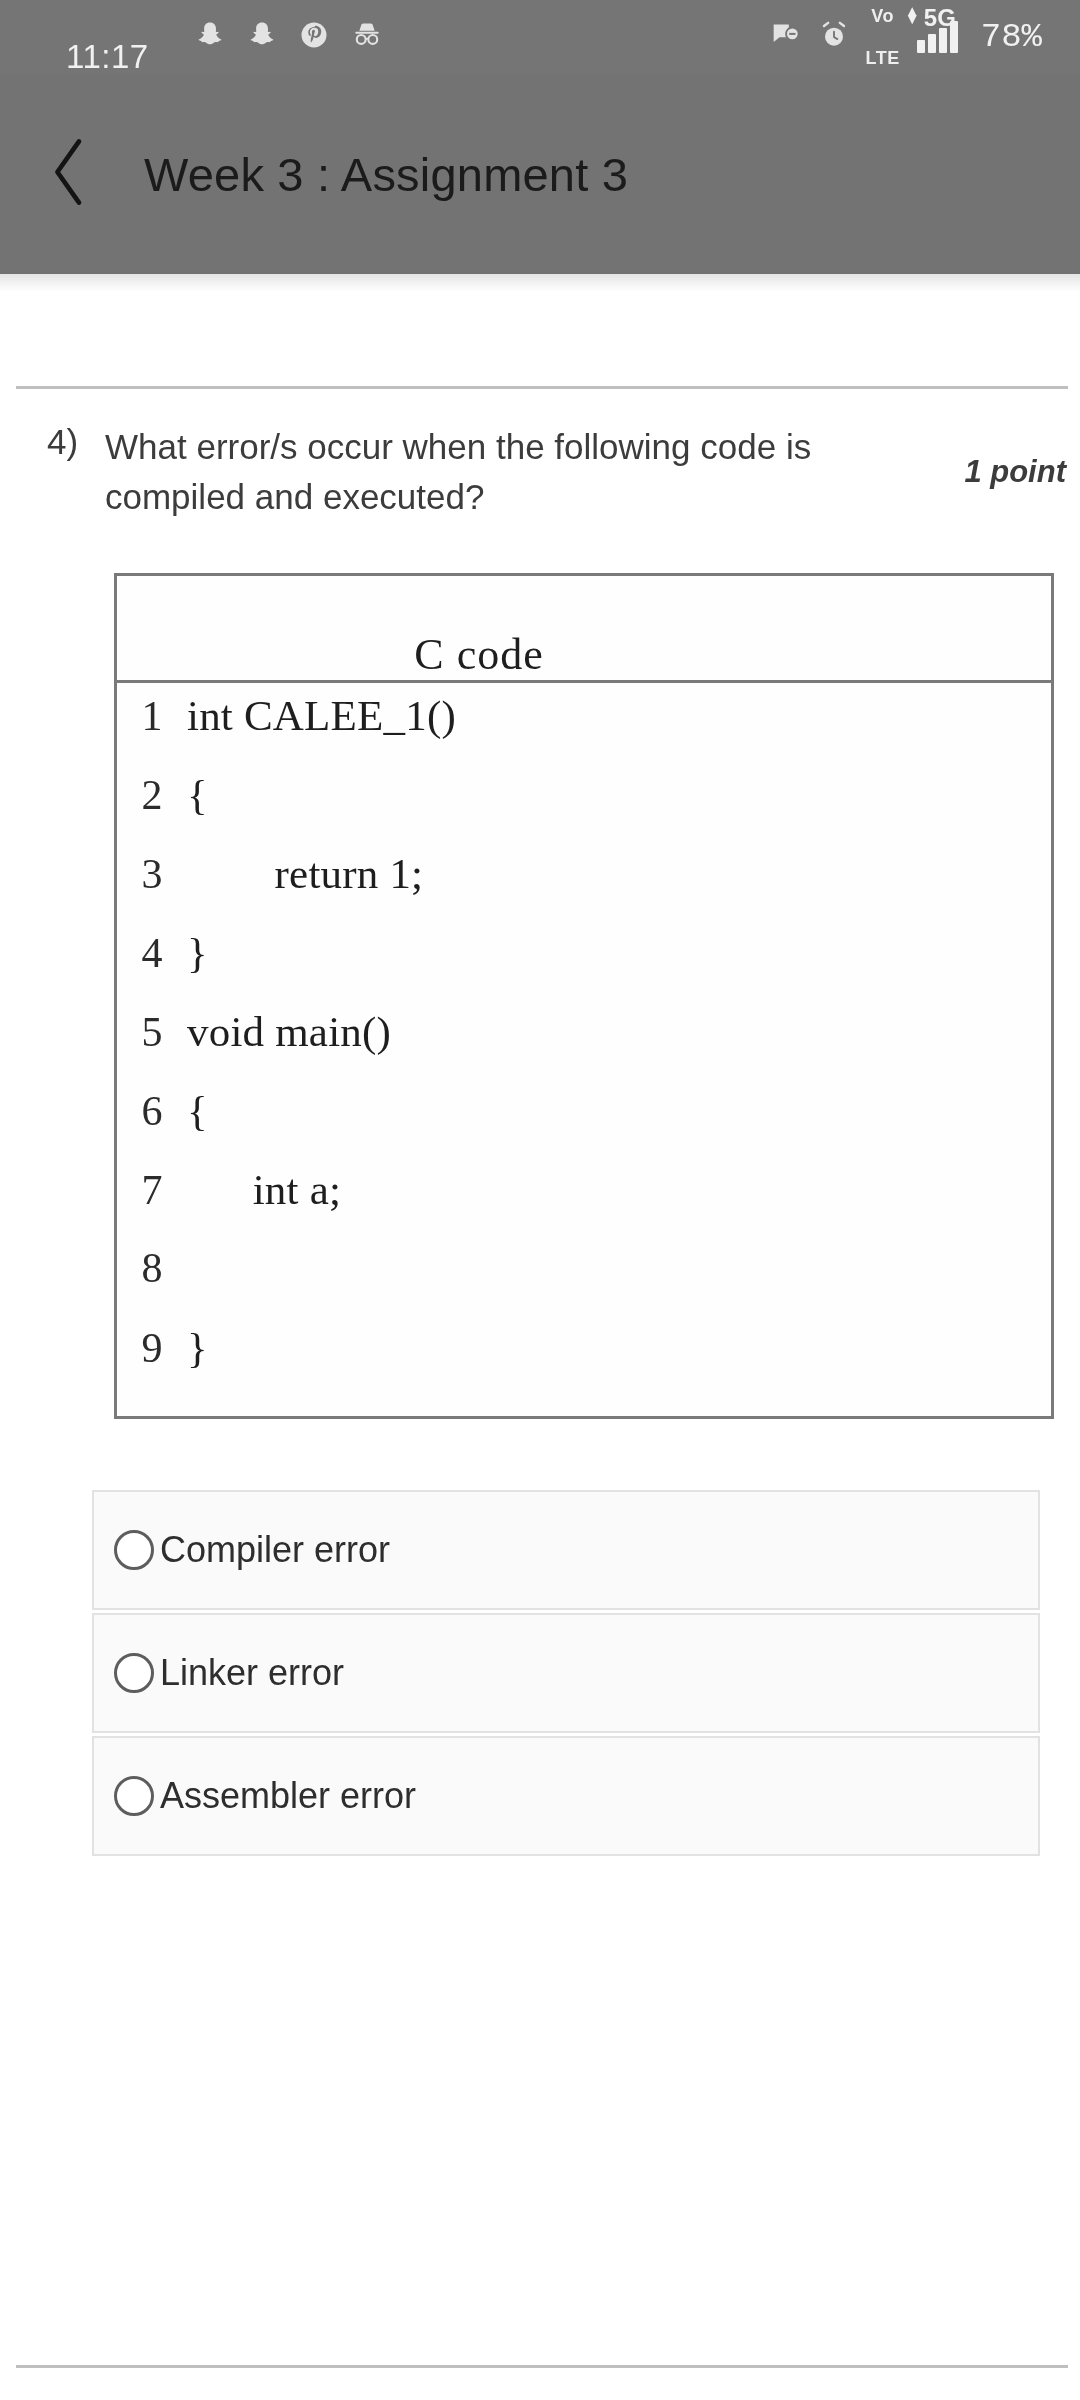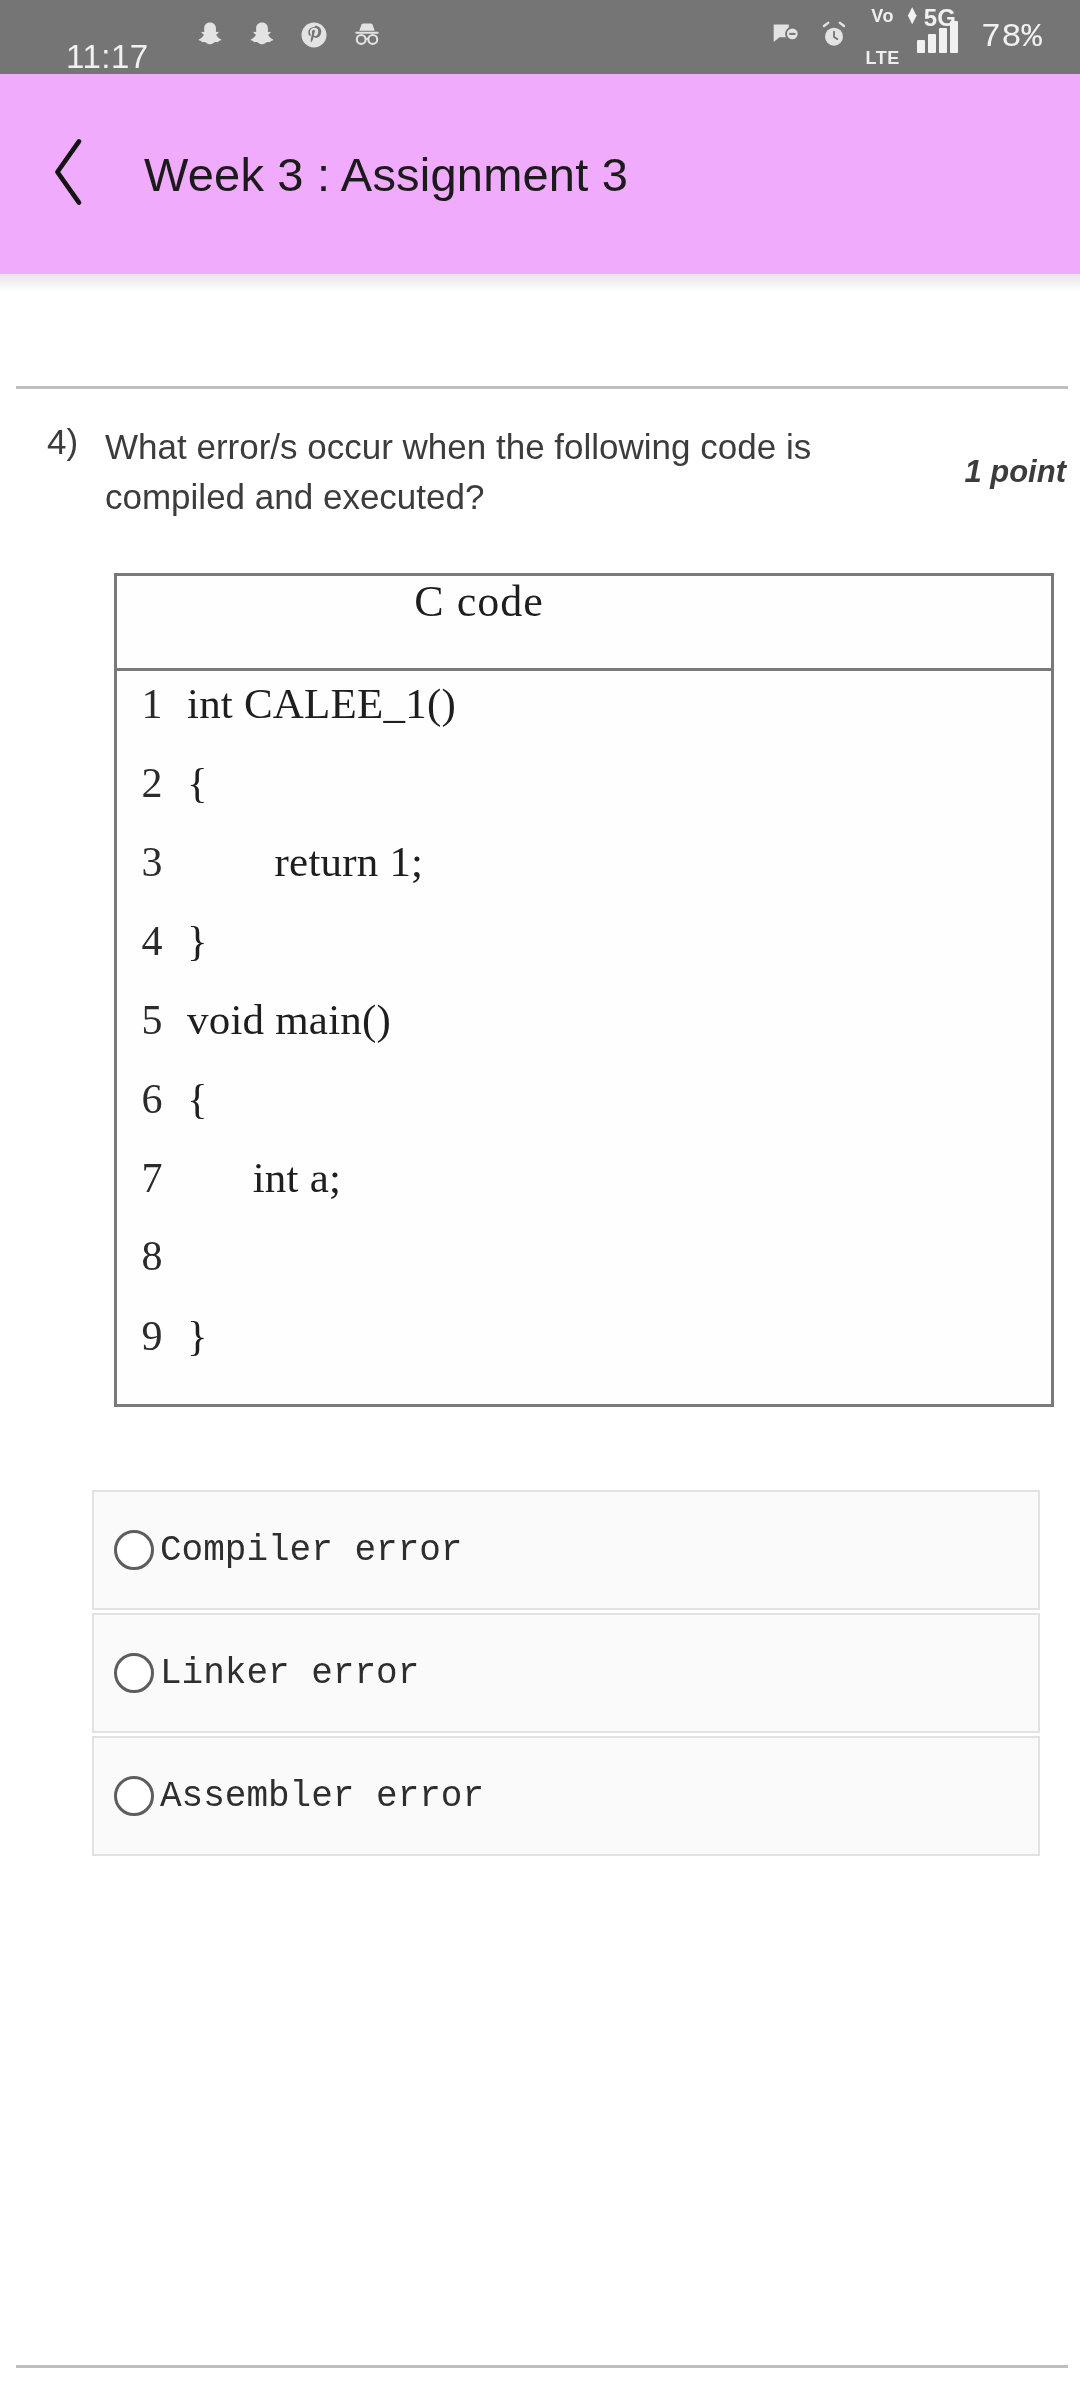--- a/index.html
+++ b/index.html
@@ -26,21 +26,21 @@
   .volte{ display:flex; flex-direction:column; align-items:center; line-height:0.92; color:#eee;
           font-size:18px; font-weight:bold; letter-spacing:0.5px;gap:25px;}
   .sig-wrap{ display:flex; align-items:flex-end; gap:3px; position:relative; }
   .sig-bar{ width:8px; background:#f1f1f1; border-radius:1px; }
   .fiveg{ position:absolute; left:7px; top:-17px; color:#f1f1f1; font-size:24px; font-weight:bold;}
   .arrows{ position:absolute; left:-12px; top:-14px; color:#f1f1f1; font-size:15px; line-height:8px;}
 
   
   .app-bar{
     position:absolute; left:0; top:74px; width:1080px; height:200px;
-    background:#f0abfc; display:flex; align-items:center;
+    background:#737373; display:flex; align-items:center;
   }
   .back-btn{ width:96px; margin-left:22px; display:flex; align-items:center; justify-content:center; }
   .app-title{
     font-size:47px; color:#1b1b1b; font-weight:400;
     margin-left:26px; letter-spacing:0.2px;
   }
   .appbar-shadow{
     position:absolute; left:0; top:274px; width:1080px; height:18px;
     background:linear-gradient(to bottom, rgba(0,0,0,0.10), rgba(0,0,0,0));
   }
@@ -68,39 +68,40 @@
   }
 
   
   .code-table{
     position:absolute; left:114px; top:281px; width:940px;
     border:3px solid #7a7a7a; background:#fefefe;
     font-family:"Liberation Serif", "DejaVu Serif", serif;
   }
   .code-head{
     height:95px; border-bottom:3px solid #7a7a7a;
-    display:flex; align-items:flex-start; justify-content:center;
+    display:flex; align-items:flex-end; justify-content:center;
     padding-right:210px;
+    margin-top:12px;
   }
   .code-head span{ font-size:44px; color:#1e1e1e; letter-spacing:1px; }
   .code-body{ padding:8px 0 14px 0; }
   .code-line{ display:flex; align-items:baseline; height:79px; }
   .code-ln{
     width:70px; text-align:center; font-size:42px; color:#2b2b2b; flex:0 0 70px;
   }
   .code-src{
     font-size:43px; color:#1e1e1e; white-space:pre; letter-spacing:0.2px;
   }
 
   
   .options{ position:absolute; left:92px; top:1198px; width:948px; }
   .option{
     height:120px; margin-bottom:3px;
     border:2px solid #e2e2e2; background:#fafafa;
-    display:flex; align-items:center; padding-left:20px;font-family:Liberation Mono, monospace;
+    display:flex; align-items:center; padding-left:20px;
   }
   .radio{
     width:40px; height:40px; border:3px solid #5d5d5d; border-radius:50%;
     background:#ffffff; flex:0 0 40px;
   }
   .option-label{
     font-size:36px; color:#2e2e2e; margin-left:6px; white-space:nowrap;
   }
 </style>
 </head>

